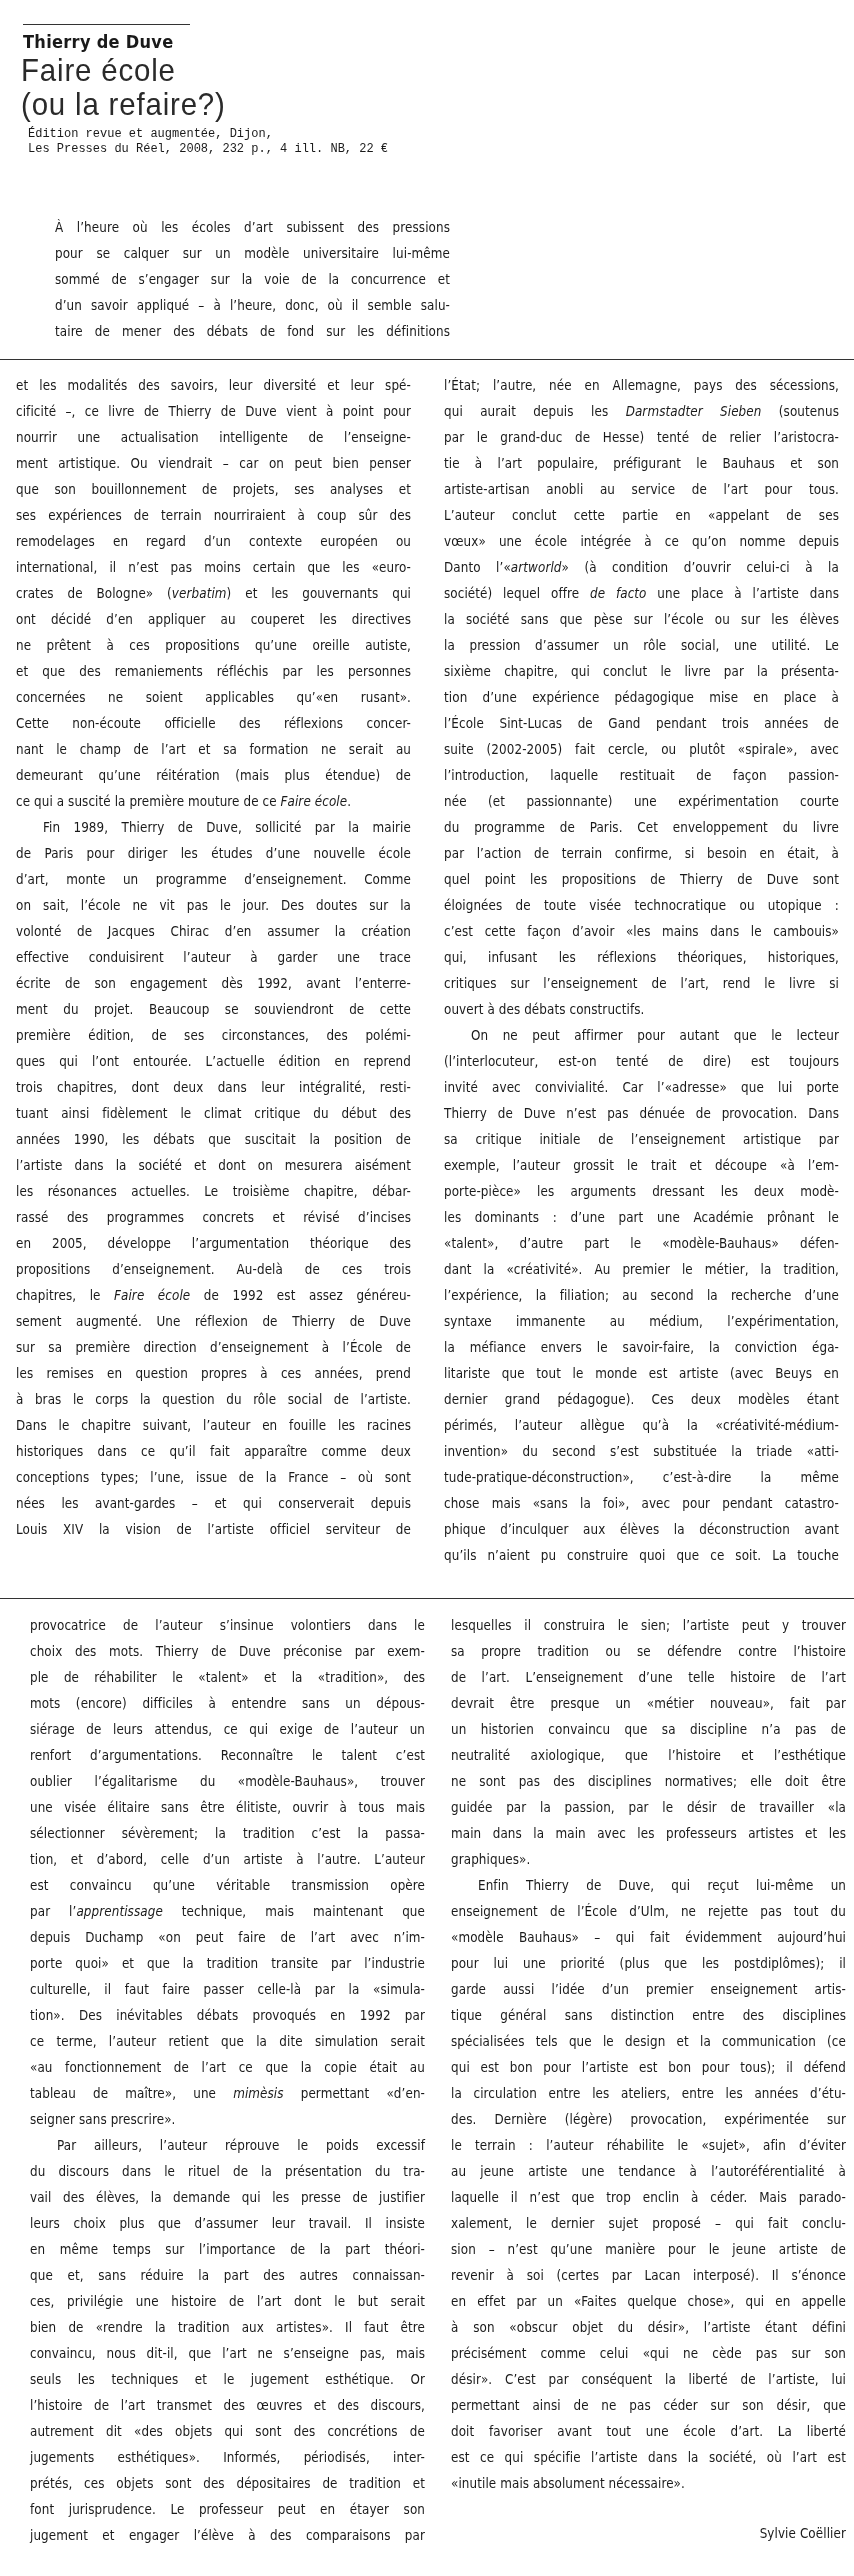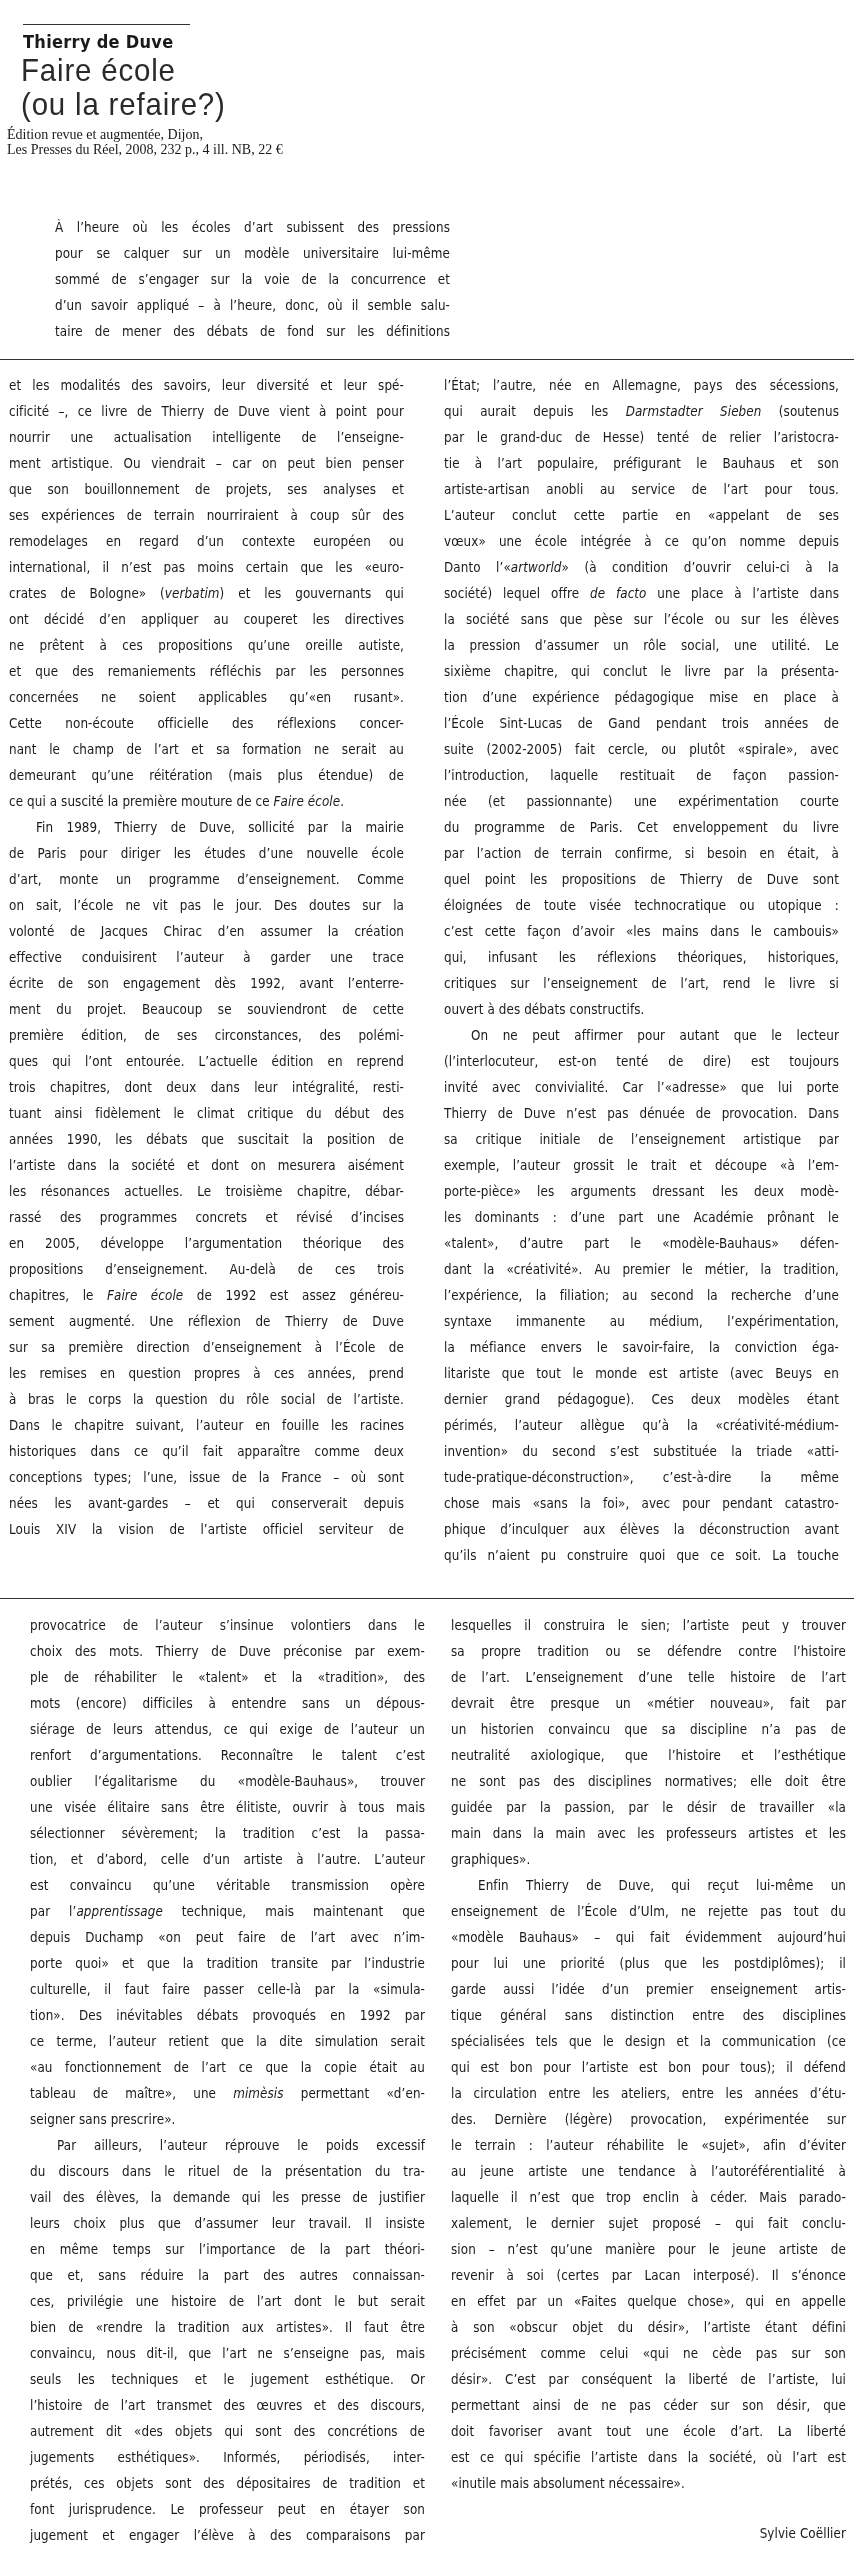--- a/index.html
+++ b/index.html
@@ -5,21 +5,21 @@
   html, body { margin: 0; padding: 0; background: #ffffff; }
   body {
     width: 855px; height: 2576px; position: relative; overflow: hidden;
     font-family: "DejaVu Sans", sans-serif; color: #1a1a1a;
   }
   .abs { position: absolute; }
   .head-rule { left: 23px; top: 24px; width: 167px; height: 0; border-top: 1.3px solid #333; }
   .author { left: 23px; top: 31px; font-family: "DejaVu Sans Condensed","DejaVu Sans", sans-serif; font-weight: bold; font-size: 18px; letter-spacing: 0.3px; color: #1a1a1a; }
   .title { left: 21.4px; top: 53px; font-family: "Liberation Sans Narrow","Liberation Sans", sans-serif; font-weight: normal; font-size: 32px; line-height: 34px; color: #2a2a2a; letter-spacing: 0.9px; transform: scaleX(0.92); transform-origin: left top; }
   .title div { font-weight: 300; }
-  .edition { left: 7px; top: 127px; font-family: Liberation Serif, serif; font-size: 14px; line-height: 15.4px; color: #1a1a1a; }
+  .edition { left: 28px; top: 127px; font-family: Liberation Mono, monospace; font-size: 12px; line-height: 15.4px; color: #1a1a1a; }
   .intro { left: 23px; top: 215px; width: 395px; margin-left: 32px; }
   .divider { left: 0; width: 855px; height: 0; border-top: 1.7px solid #333; }
   .col { width: 395px; }
   .line {
     height: 26px; line-height: 26px; font-size: 13.3px; white-space: nowrap;
     text-align: justify; text-align-last: justify; letter-spacing: 0.1px;
     font-family: "DejaVu Sans Condensed","DejaVu Sans", sans-serif;
   }
   .line.last { text-align-last: left; }
   .line.indent { padding-left: 27px; }
@@ -43,21 +43,21 @@
 <div class="abs col intro" id="intro">
     <div class="line">À l’heure où les écoles d’art subissent des pressions</div>
     <div class="line">pour se calquer sur un modèle universitaire lui-même</div>
     <div class="line">sommé de s’engager sur la voie de la concurrence et</div>
     <div class="line">d’un savoir appliqué – à l’heure, donc, où il semble salu-</div>
     <div class="line">taire de mener des débats de fond sur les définitions</div>
   </div>
 
 <div class="abs divider" style="top:359px;"></div>
 
-<div class="abs col" style="left:9px; top:373px;" id="s2l">
+<div class="abs col" style="left:16px; top:373px;" id="s2l">
     <div class="line">et les modalités des savoirs, leur diversité et leur spé-</div>
     <div class="line">cificité –, ce livre de Thierry de Duve vient à point pour</div>
     <div class="line">nourrir une actualisation intelligente de l’enseigne-</div>
     <div class="line">ment artistique. Ou viendrait – car on peut bien penser</div>
     <div class="line">que son bouillonnement de projets, ses analyses et</div>
     <div class="line">ses expériences de terrain nourriraient à coup sûr des</div>
     <div class="line">remodelages en regard d’un contexte européen ou</div>
     <div class="line">international, il n’est pas moins certain que les «euro-</div>
     <div class="line">crates de Bologne» (<i>verbatim</i>) et les gouvernants qui</div>
     <div class="line">ont décidé d’en appliquer au couperet les directives</div>

